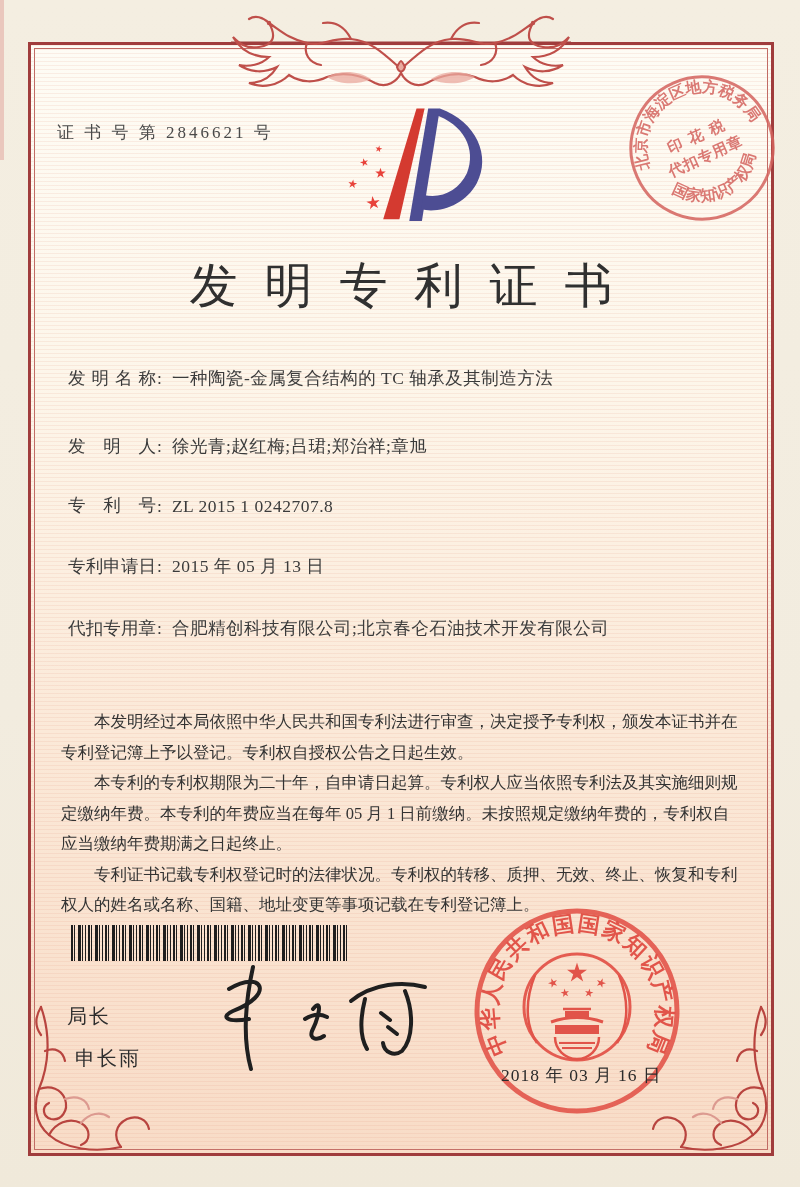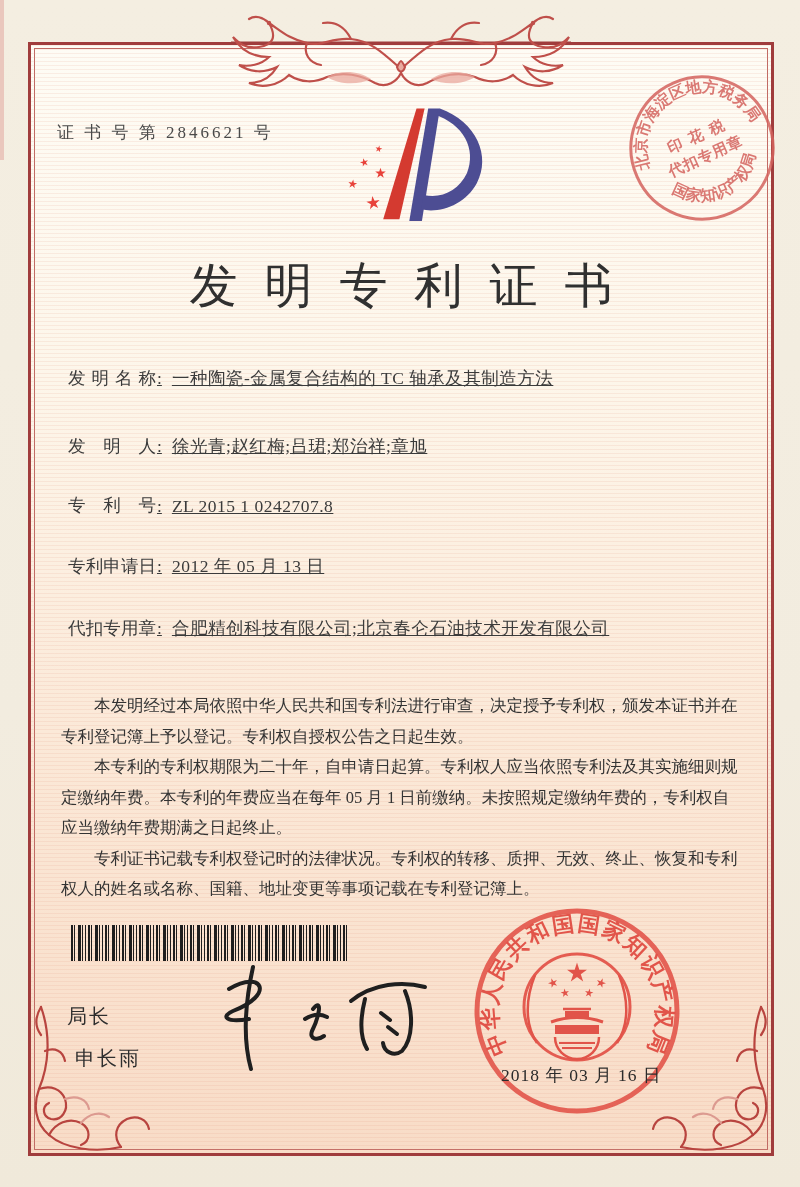--- a/index.html
+++ b/index.html
@@ -22,26 +22,26 @@
   .frame::after{ 
     content:"";position:absolute;inset:0;
     background:repeating-linear-gradient(180deg,rgba(226,146,124,.14) 0 1px,rgba(255,255,255,0) 1px 4px);
     pointer-events:none;
   }
   .layer{position:absolute;inset:0;z-index:2;}
   
   .cert-no{position:absolute;left:26px;top:76px;font-size:17px;letter-spacing:3px;color:#4a4a4a;}
   .title{position:absolute;left:0;top:198px;width:100%;text-align:center;
     font-size:48px;letter-spacing:27px;text-indent:27px;font-weight:500;color:#303030;margin-top:11px;}
-  .field{position:absolute;left:37px;font-size:17.5px;color:#3b3b3b;white-space:nowrap;text-decoration:underline;}
+  .field{position:absolute;left:37px;font-size:17.5px;color:#3b3b3b;white-space:nowrap;}
   .field .lbl{display:inline-block;width:88px;text-align:justify;text-align-last:justify;vertical-align:bottom;}
   .field .colon{margin-left:1px;}
   .field .val{margin-left:10px;letter-spacing:.5px;}
   .f0{top:321px}.f1{top:389px}.f2{top:448px}.f3{top:509px}.f4{top:571px}.f5{top:634px}
-  .body-text{position:absolute;left:30px;top:646px;width:682px;font-size:16.5px;line-height:30.5px;color:#333;}
+  .body-text{position:absolute;left:30px;top:662px;width:682px;font-size:16.5px;line-height:30.5px;color:#333;}
   .body-text p{margin:0;text-indent:2em;}
   
   .barcode{position:absolute;left:40px;top:880px;width:278px;height:36px;
     background:repeating-linear-gradient(90deg,
       #1e1e1e 0 2px,transparent 2px 3px,
       #1e1e1e 3px 4px,transparent 4px 7px,
       #1e1e1e 7px 10px,transparent 10px 11px,
       #1e1e1e 11px 12px,transparent 12px 14px,
       #1e1e1e 14px 15px,transparent 15px 17px);}
   
@@ -144,21 +144,21 @@
     <div class="field f0">
       <span class="lbl">发明名称</span><span class="colon">:</span><span class="val">一种陶瓷-金属复合结构的 TC 轴承及其制造方法</span>
     </div>
     <div class="field f1">
       <span class="lbl">发明人</span><span class="colon">:</span><span class="val">徐光青;赵红梅;吕珺;郑治祥;章旭</span>
     </div>
     <div class="field f2">
       <span class="lbl">专利号</span><span class="colon">:</span><span class="val">ZL 2015 1 0242707.8</span>
     </div>
     <div class="field f3">
-      <span class="lbl">专利申请日</span><span class="colon">:</span><span class="val">2012 年 05 月 13 日</span>
+      <span class="lbl">专利申请日</span><span class="colon">:</span><span class="val">2015 年 05 月 13 日</span>
     </div>
     <div class="field f4">
       <span class="lbl">代扣专用章</span><span class="colon">:</span><span class="val">合肥精创科技有限公司;北京春仑石油技术开发有限公司</span>
     </div>
 
     <div class="body-text">
       <p>本发明经过本局依照中华人民共和国专利法进行审查，决定授予专利权，颁发本证书并在专利登记簿上予以登记。专利权自授权公告之日起生效。</p>
       <p>本专利的专利权期限为二十年，自申请日起算。专利权人应当依照专利法及其实施细则规定缴纳年费。本专利的年费应当在每年 05 月 1 日前缴纳。未按照规定缴纳年费的，专利权自应当缴纳年费期满之日起终止。</p>
       <p>专利证书记载专利权登记时的法律状况。专利权的转移、质押、无效、终止、恢复和专利权人的姓名或名称、国籍、地址变更等事项记载在专利登记簿上。</p>
     </div>

